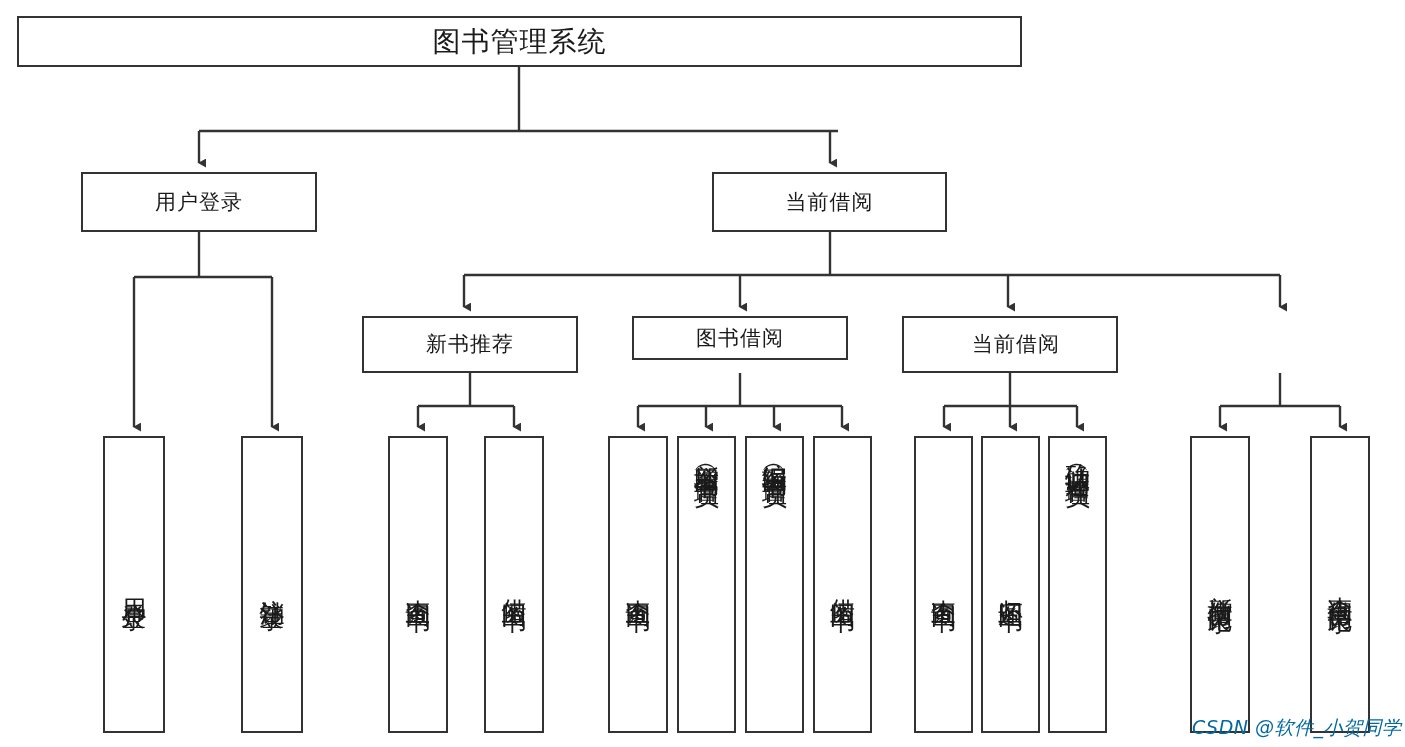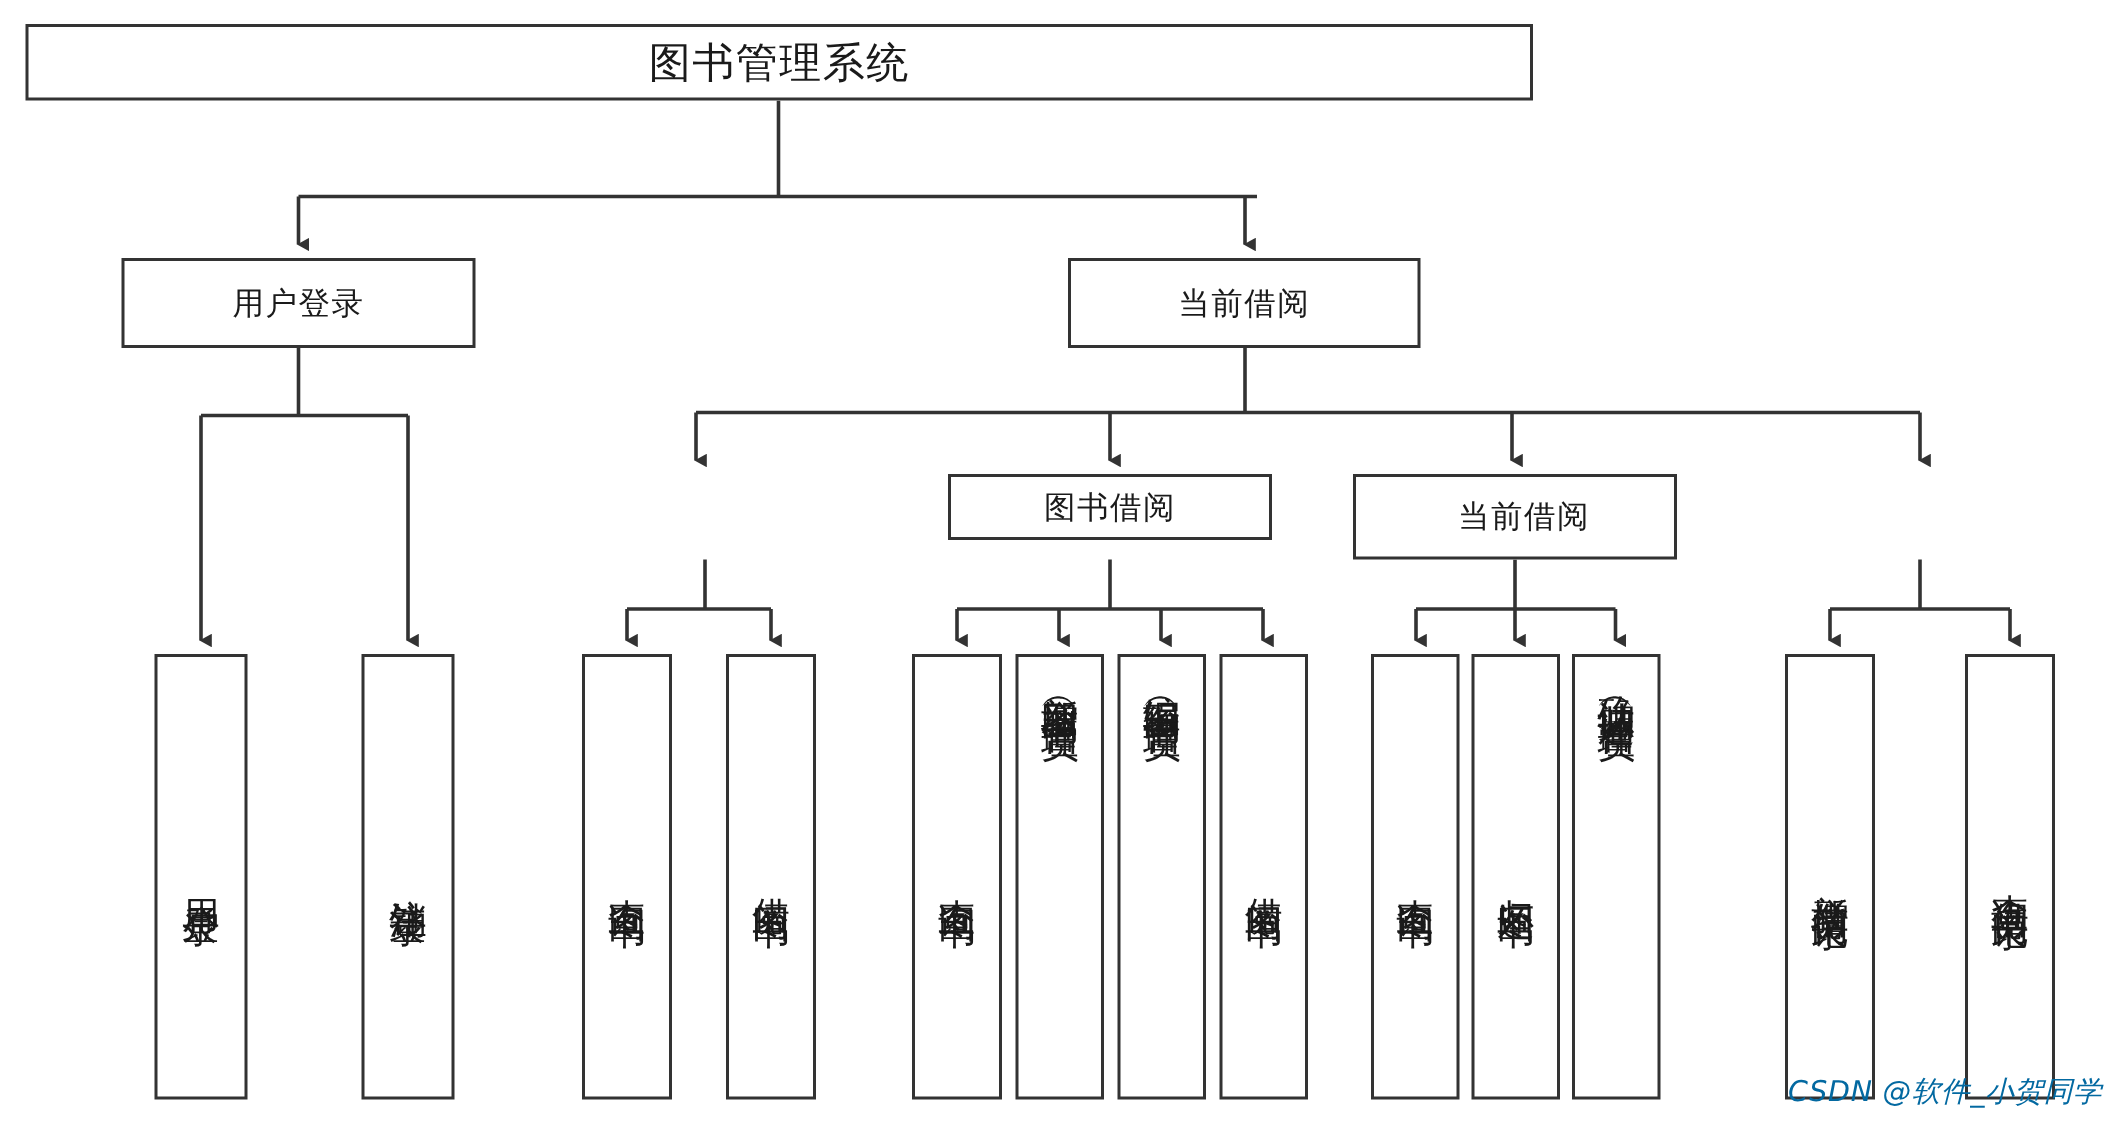--- a/index.html
+++ b/index.html
@@ -137,20 +137,23 @@
     <span class="label">图书管理系统</span>
   </div>
 
   <div class="node horiz" style="left: 81px; top: 172px; width: 236px; height: 60px;">
     <span class="label">用户登录</span>
   </div>
   <div class="node horiz" style="left: 712px; top: 172px; width: 235px; height: 60px;">
     <span class="label">当前借阅</span>
   </div>
 
+  <div class="node horiz" style="left: 362px; top: 316px; width: 216px; height: 57px;">
+    <span class="label">新书推荐</span>
+  </div>
   <div class="node horiz" style="left: 632px; top: 316px; width: 216px; height: 44px;">
     <span class="label">图书借阅</span>
   </div>
   <div class="node horiz" style="left: 902px; top: 316px; width: 216px; height: 57px; padding-left: 12px;">
     <span class="label">当前借阅</span>
   </div>
 
   <div class="node vert centered" style="left: 103px; top: 436px; width: 62px; height: 297px;">
     <span class="label">用户登录</span>
   </div>

